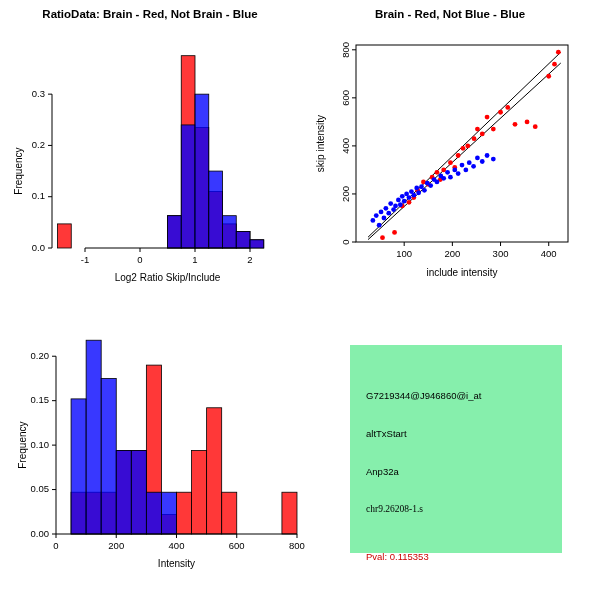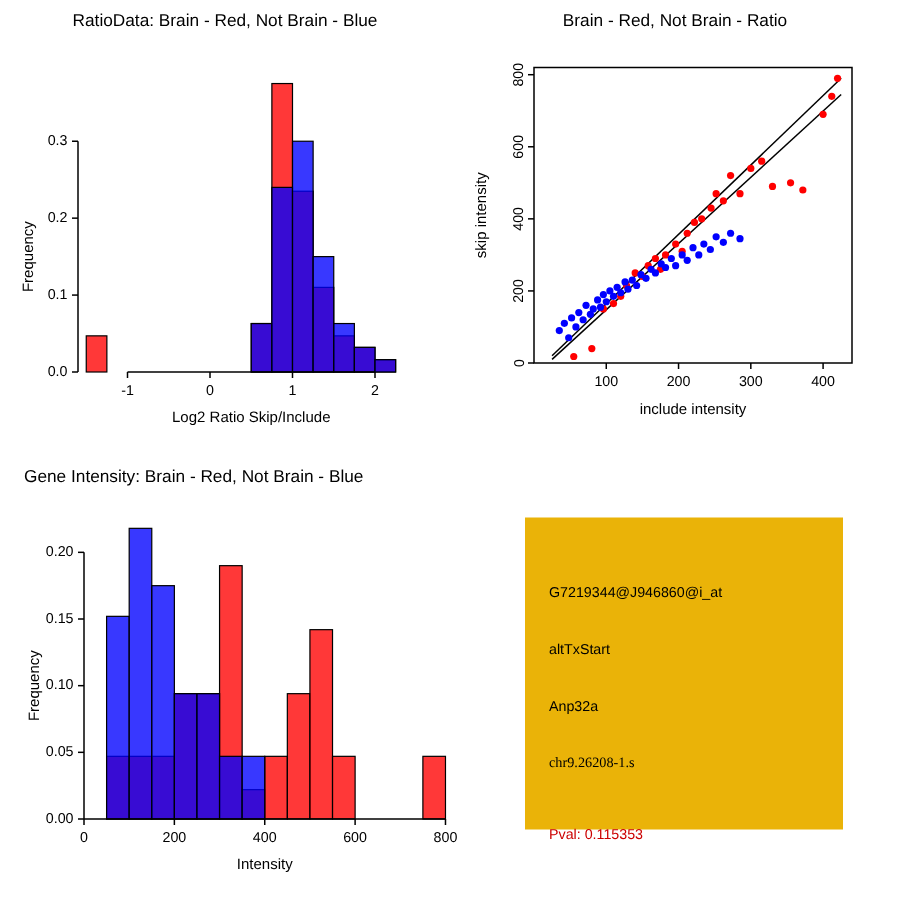--- a/index.html
+++ b/index.html
@@ -1,24 +1,24 @@
 <!DOCTYPE html>
 <html><head>
 <meta charset="utf-8">
 <style>
   html,body{margin:0;padding:0;background:#ffffff;}
   body{width:600px;height:600px;font-family:"Liberation Sans",sans-serif;color:#000;}
   .page{position:relative;width:600px;height:600px;overflow:hidden;}
   .panel{position:absolute;}
-  .ptitle{font-size:11.5px;font-weight:normal;text-align:center;}
+  .ptitle{font-size:11.5px;font-weight:bold;text-align:center;}
   svg{display:block;}
   text{font-family:"Liberation Sans",sans-serif;}
   .axlab{font-size:10px;}
   .ticklab{font-size:9.5px;}
-  .infobox{position:absolute;background:#eab308;}
+  .infobox{position:absolute;background:#86efac;}
   .infoline{font-size:9.5px;color:#000;}
   .infoline.pval{color:#cc0000;}
 </style>
 </head>
 <body>
 
 <div class="page">
 
   <div class="panel" style="left:0;top:8px;width:300px;height:290px;">
     <div class="ptitle">RatioData: Brain - Red, Not Brain - Blue</div>
@@ -55,21 +55,21 @@
         <line x1="52" y1="125.43589743589742" x2="48" y2="125.43589743589742" stroke="#000" stroke-width="1"></line>
         <text x="45" y="125.43589743589742" text-anchor="end" dominant-baseline="middle" font-size="9.5" class="ticklab">0.2</text>
         <line x1="52" y1="74.15384615384616" x2="48" y2="74.15384615384616" stroke="#000" stroke-width="1"></line>
         <text x="45" y="74.15384615384616" text-anchor="end" dominant-baseline="middle" font-size="9.5" class="ticklab">0.3</text>
         <text x="167.5" y="261" text-anchor="middle" font-size="10" class="axlab">Log2 Ratio Skip/Include</text>
         <text x="22" y="151.0769230769231" text-anchor="middle" font-size="10" transform="rotate(-90 22 151.0769230769231)" class="axlab">Frequency</text>
       </svg>
   </div>
 
   <div class="panel" style="left:300px;top:8px;width:300px;height:290px;">
-    <div class="ptitle">Brain - Red, Not Brain - Ratio</div>
+    <div class="ptitle">Brain - Red, Not Blue - Blue</div>
     <svg id="svg-scatter" width="300" height="270">
         <rect x="56" y="25" width="212" height="197" fill="none" stroke="#000" stroke-width="1"></rect>
         <line x1="68.04545454545455" y1="217.1951219512195" x2="260.77272727272725" y2="32.20731707317074" stroke="#000000" stroke-width="1"></line>
         <line x1="68.04545454545455" y1="219.59756097560975" x2="260.77272727272725" y2="43.01829268292681" stroke="#000000" stroke-width="1"></line>
         <circle cx="82.5" cy="217.67560975609757" r="2.4" fill="#ff0000"></circle>
         <circle cx="94.54545454545455" cy="212.390243902439" r="2.4" fill="#ff0000"></circle>
         <circle cx="102.25454545454545" cy="185.96341463414635" r="2.4" fill="#ff0000"></circle>
         <circle cx="109" cy="182.359756097561" r="2.4" fill="#ff0000"></circle>
         <circle cx="113.81818181818181" cy="177.5548780487805" r="2.4" fill="#ff0000"></circle>
         <circle cx="117.67272727272727" cy="170.34756097560975" r="2.4" fill="#ff0000"></circle>
@@ -154,21 +154,20 @@
         <line x1="56" y1="77.85365853658536" x2="52" y2="77.85365853658536" stroke="#000" stroke-width="1"></line>
         <text x="49" y="77.85365853658536" text-anchor="middle" font-size="9.5" class="ticklab" transform="rotate(-90 49 77.85365853658536)">600</text>
         <line x1="56" y1="29.804878048780495" x2="52" y2="29.804878048780495" stroke="#000" stroke-width="1"></line>
         <text x="49" y="29.804878048780495" text-anchor="middle" font-size="9.5" class="ticklab" transform="rotate(-90 49 29.804878048780495)">800</text>
         <text x="162" y="256" text-anchor="middle" font-size="10" class="axlab">include intensity</text>
         <text x="24" y="123.5" text-anchor="middle" font-size="10" class="axlab" transform="rotate(-90 24 123.5)">skip intensity</text>
       </svg>
   </div>
 
   <div class="panel" style="left:0;top:312px;width:330px;height:285px;">
-    <div class="ptitle" style="text-align:left;padding-left:16px;">Gene Intensity: Brain - Red, Not Brain - Blue</div>
     <svg id="svg-hist-intensity" width="330" height="265">
         <rect x="71.06172839506172" y="180.22222222222223" width="15.061728395061735" height="41.77777777777777" fill="#ff0000" stroke="#000" stroke-width="0.8" fill-opacity="0.78"></rect>
         <rect x="86.12345679012346" y="180.22222222222223" width="15.061728395061735" height="41.77777777777777" fill="#ff0000" stroke="#000" stroke-width="0.8" fill-opacity="0.78"></rect>
         <rect x="101.18518518518519" y="180.22222222222223" width="15.06172839506172" height="41.77777777777777" fill="#ff0000" stroke="#000" stroke-width="0.8" fill-opacity="0.78"></rect>
         <rect x="116.24691358024691" y="138.44444444444446" width="15.06172839506172" height="83.55555555555554" fill="#ff0000" stroke="#000" stroke-width="0.8" fill-opacity="0.78"></rect>
         <rect x="131.30864197530863" y="138.44444444444446" width="15.061728395061749" height="83.55555555555554" fill="#ff0000" stroke="#000" stroke-width="0.8" fill-opacity="0.78"></rect>
         <rect x="146.37037037037038" y="53.111111111111114" width="15.06172839506172" height="168.88888888888889" fill="#ff0000" stroke="#000" stroke-width="0.8" fill-opacity="0.78"></rect>
         <rect x="161.4320987654321" y="202.44444444444446" width="15.06172839506172" height="19.555555555555543" fill="#ff0000" stroke="#000" stroke-width="0.8" fill-opacity="0.78"></rect>
         <rect x="176.49382716049382" y="180.22222222222223" width="15.061728395061749" height="41.77777777777777" fill="#ff0000" stroke="#000" stroke-width="0.8" fill-opacity="0.78"></rect>
         <rect x="191.55555555555557" y="138.44444444444446" width="15.061728395061692" height="83.55555555555554" fill="#ff0000" stroke="#000" stroke-width="0.8" fill-opacity="0.78"></rect>

